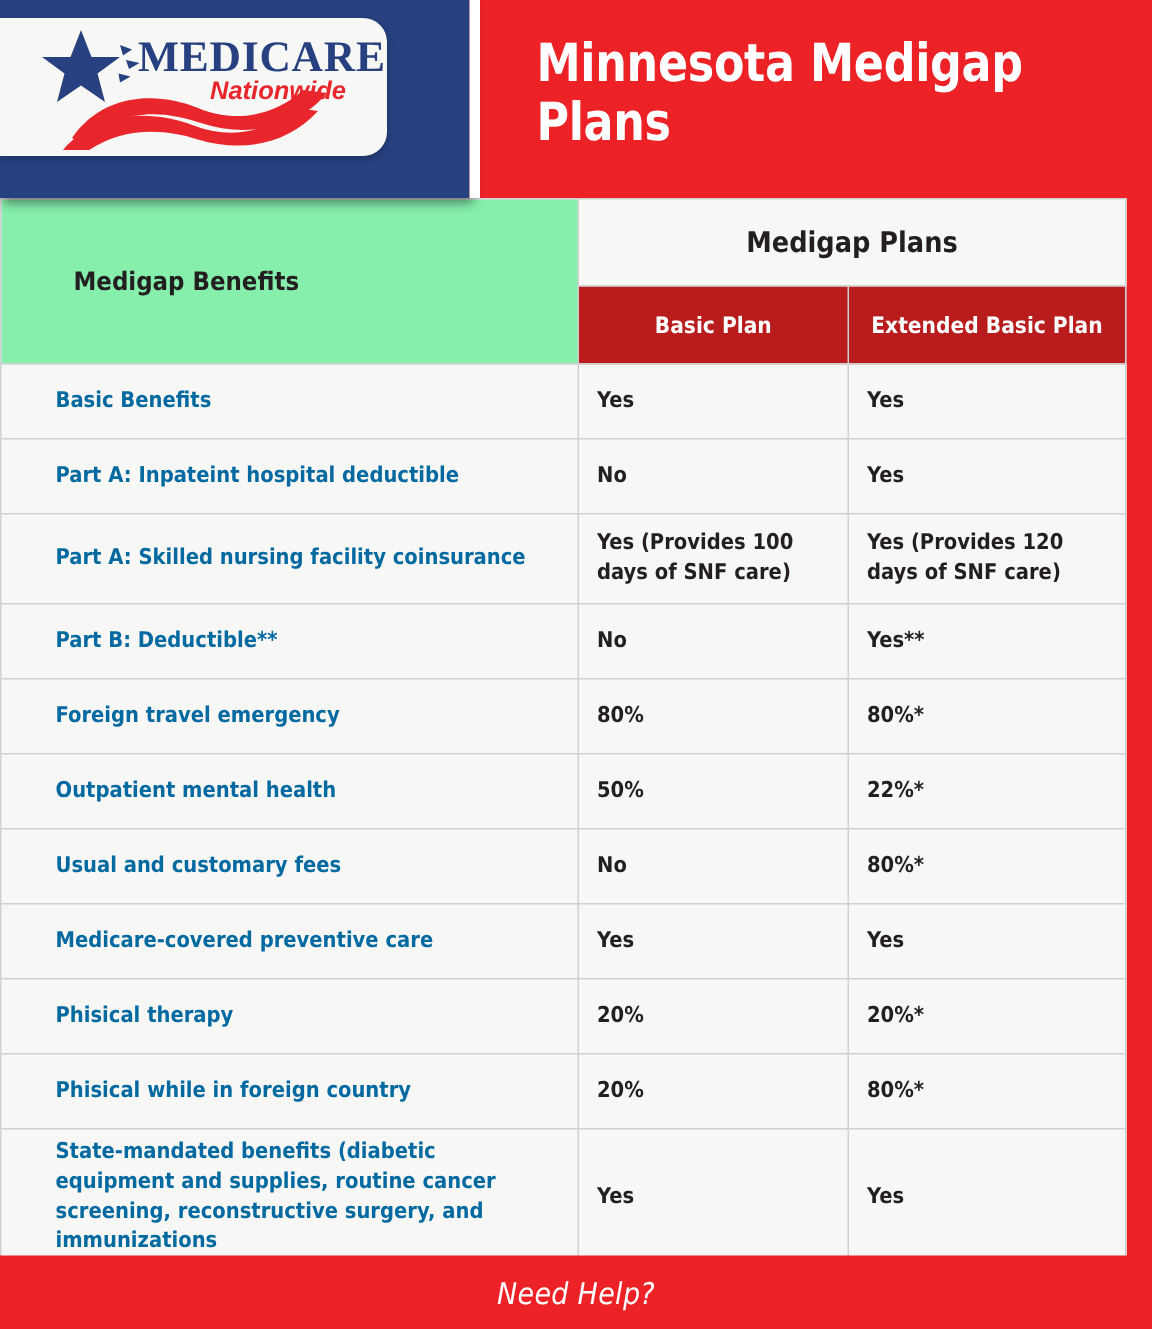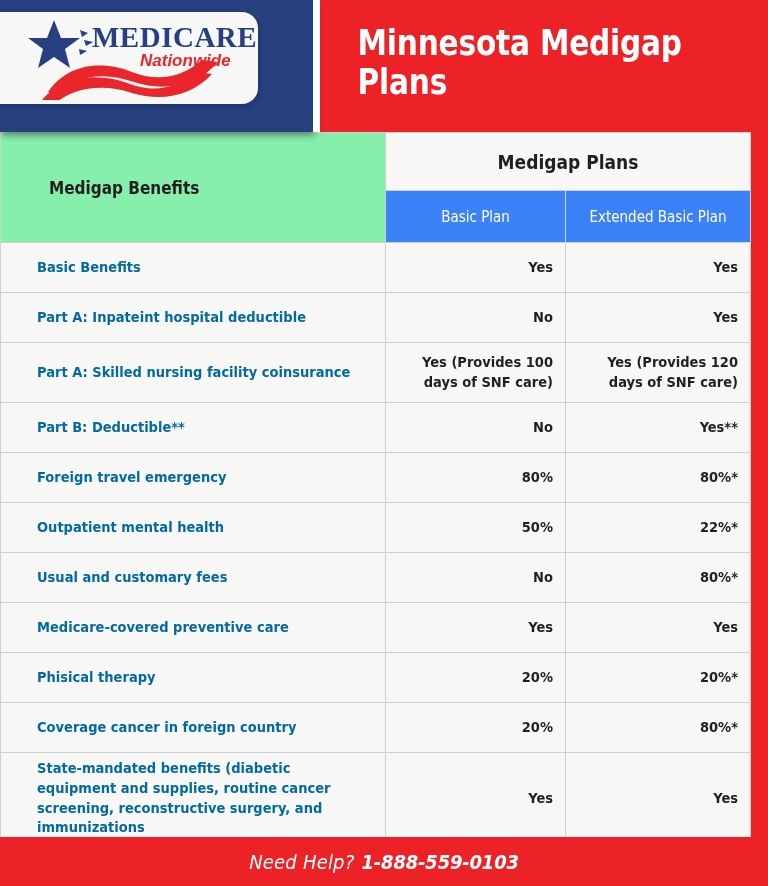--- a/index.html
+++ b/index.html
@@ -73,38 +73,38 @@
     vertical-align:middle;
     height:110px;
   }
   .th-group {
     background:#f7f7f5; color:#231f20;
     font-size:19px; font-weight:bold;
     text-align:center; vertical-align:middle;
     height:58px;
   }
   .th-plan {
-    background:#3b82f6; color:#ffffff;
-    font-size:15px; font-weight:normal;
+    background:#b91c1c; color:#ffffff;
+    font-size:15px; font-weight:bold;
     text-align:center; vertical-align:middle;
     height:52px; padding:4px 6px;
     border-color:#27407f;
     border-left:1px solid #4a5fa0;
   }
   .th-plan.first { border-left:1px solid #cfd0d2; }
 
   .grid td.benefit {
     color:#0369a1; font-size:14.5px; font-weight:bold;
     text-align:left; padding:6px 14px 6px 36px;
     line-height:1.35; vertical-align:middle;
     background:#f7f7f5;
   }
   .grid td.val {
     color:#231f20; font-size:14.5px; font-weight:bold;
-    text-align:right; vertical-align:middle;
+    text-align:left; vertical-align:middle;
     padding:6px 12px; line-height:1.32;
     background:#f7f7f5;
   }
   .grid tr.r-std td { height:50px; }
   .grid tr.r-tall td { height:60px; }
   .grid tr.r-xtall td { height:92px; }
 
   
   .footer {
     position:absolute; left:0; bottom:0; width:768px; height:49px;
@@ -206,31 +206,30 @@
           <td class="benefit">Medicare-covered preventive care</td>
           <td class="val">Yes</td>
           <td class="val">Yes</td>
         </tr>
         <tr class="r-std">
           <td class="benefit">Phisical therapy</td>
           <td class="val">20%</td>
           <td class="val">20%*</td>
         </tr>
         <tr class="r-std">
-          <td class="benefit">Coverage cancer in foreign country</td>
+          <td class="benefit">Phisical while in foreign country</td>
           <td class="val">20%</td>
           <td class="val">80%*</td>
         </tr>
         <tr class="r-xtall">
           <td class="benefit">State-mandated benefits (diabetic equipment and supplies, routine cancer screening, reconstructive surgery, and immunizations</td>
           <td class="val">Yes</td>
           <td class="val">Yes</td>
         </tr>
       </tbody>
     </table>
   </div>
 
   <div class="footer">
     <span class="fh">Need Help?</span>
-    <span class="fp">1-888-559-0103</span>
   </div>
 
 </div>
 
 </body></html>

